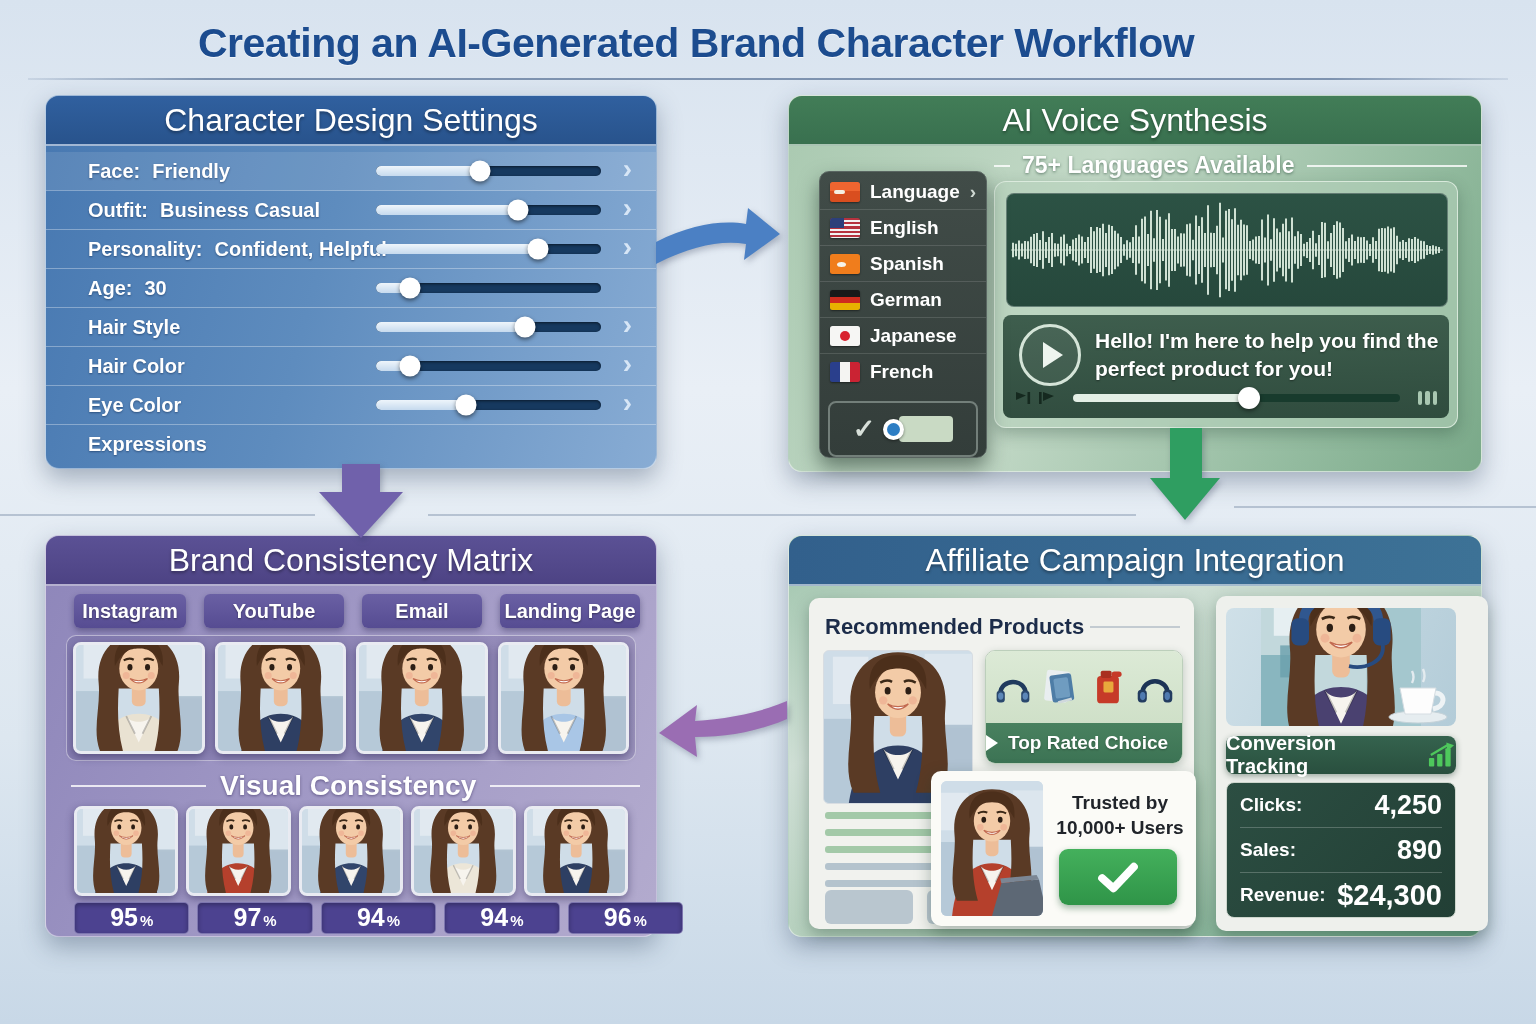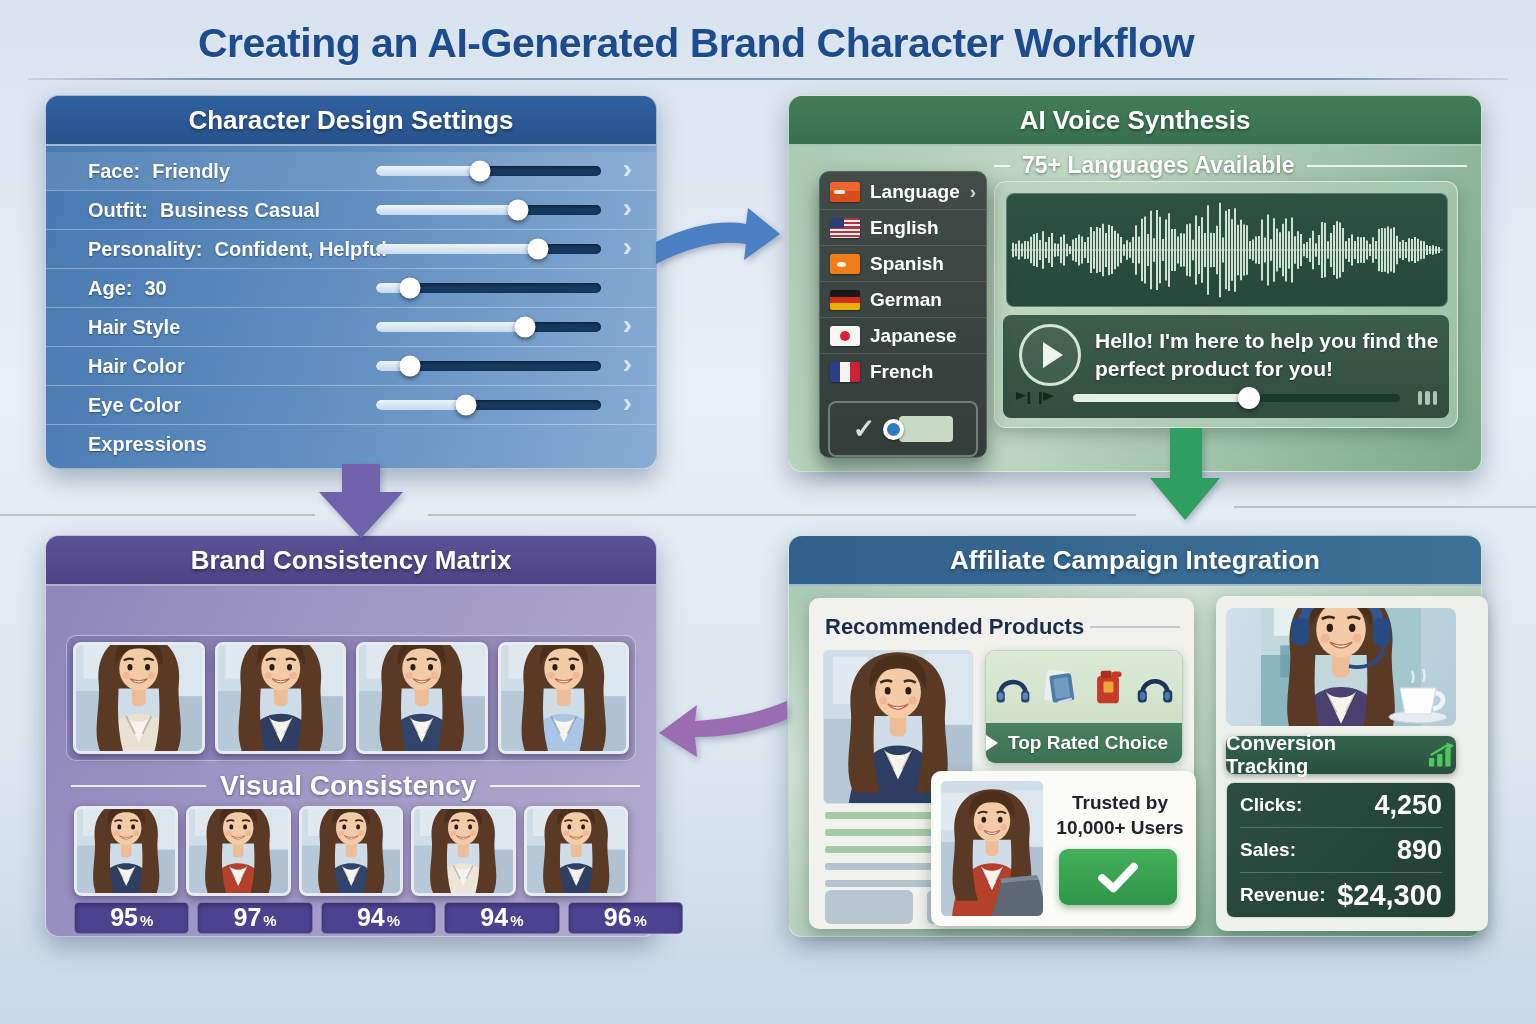--- a/index.html
+++ b/index.html
@@ -10,21 +10,21 @@
   .page-title{position:absolute;left:0;top:20px;width:1392px;text-align:center;
     font-size:41px;font-weight:bold;color:#1c4c8f;letter-spacing:-0.5px;
     text-shadow:0 1px 0 rgba(255,255,255,0.6);}
   .title-rule{position:absolute;left:28px;top:78px;width:1480px;height:2px;
     background:linear-gradient(90deg,rgba(95,120,155,0.15),rgba(95,120,155,0.75) 12%,rgba(95,120,155,0.75) 88%,rgba(95,120,155,0.15));}
   .mid-rule{position:absolute;height:2px;background:rgba(125,145,168,0.45);}
   
   .panel{position:absolute;border-radius:14px;box-shadow:0 10px 24px rgba(40,60,90,0.35);
     border:1px solid rgba(255,255,255,0.45);}
   .panel-header{height:48px;border-radius:13px 13px 0 0;display:flex;align-items:center;justify-content:center;
-    color:#fff;font-size:26px;font-weight:bold;text-shadow:0 2px 3px rgba(0,0,0,0.35);
+    color:#fff;font-size:32px;font-weight:normal;text-shadow:0 2px 3px rgba(0,0,0,0.35);
     border-bottom:2px solid rgba(255,255,255,0.55);}
   .panel-design{left:45px;top:95px;width:610px;height:372px;
     background:linear-gradient(105deg,#4778b1 0%,#5e8cbe 45%,#88acd4 100%);}
   .panel-design .panel-header{background:linear-gradient(180deg,#30609f,#28538c);}
   .panel-voice{left:788px;top:95px;width:692px;height:375px;
     background:linear-gradient(115deg,#a9c9b0 0%,#c3d9c7 40%,#93bb9f 78%,#7aa989 100%);}
   .panel-voice .panel-header{background:linear-gradient(180deg,#427d57,#39704f);}
   .panel-matrix{left:45px;top:535px;width:610px;height:400px;
     background:linear-gradient(115deg,#8e86ba 0%,#a29ac6 52%,#b3abce 100%);}
   .panel-matrix .panel-header{background:linear-gradient(180deg,#5b5195,#4d4384);}
@@ -327,20 +327,26 @@
               <span></span>
               <span></span>
             </div>
         </div>
       </div>
     </div>
   </section>
 
   <section class="panel panel-matrix">
     <div class="panel-header">Brand Consistency Matrix</div>
+    <div class="chips" id="chips">
+        <div class="chip">Instagram</div>
+        <div class="chip">YouTube</div>
+        <div class="chip">Email</div>
+        <div class="chip">Landing Page</div>
+      </div>
     <div class="matrix-box" id="matrix-portraits">
         <div class="portrait"><svg viewBox="0 0 100 115" width="100%" height="100%" preserveAspectRatio="xMidYMid slice">
     <rect width="100" height="115" fill="#cfdde8"></rect>
             <rect x="-6" y="52" width="32" height="63" fill="#b3c7d6" opacity="0.9"></rect>
             <rect x="68" y="8" width="38" height="50" fill="#dde7ee" opacity="0.9"></rect>
             <rect x="70" y="56" width="36" height="59" fill="#a7bccc" opacity="0.8"></rect>
             <rect x="6" y="10" width="24" height="32" fill="#e4ebf1" opacity="0.85"></rect>
     <rect x="44.5" y="46" width="11" height="18" rx="4" fill="#edbd98"></rect>
     <path d="M16 115 C19 84 32 70 50 70 C68 70 81 84 84 115 Z" fill="#e9e2d2"></path>
     <path d="M40 72 L50 93 L60 72 C56 78 44 78 40 72 Z" fill="#f7f4ee"></path>

